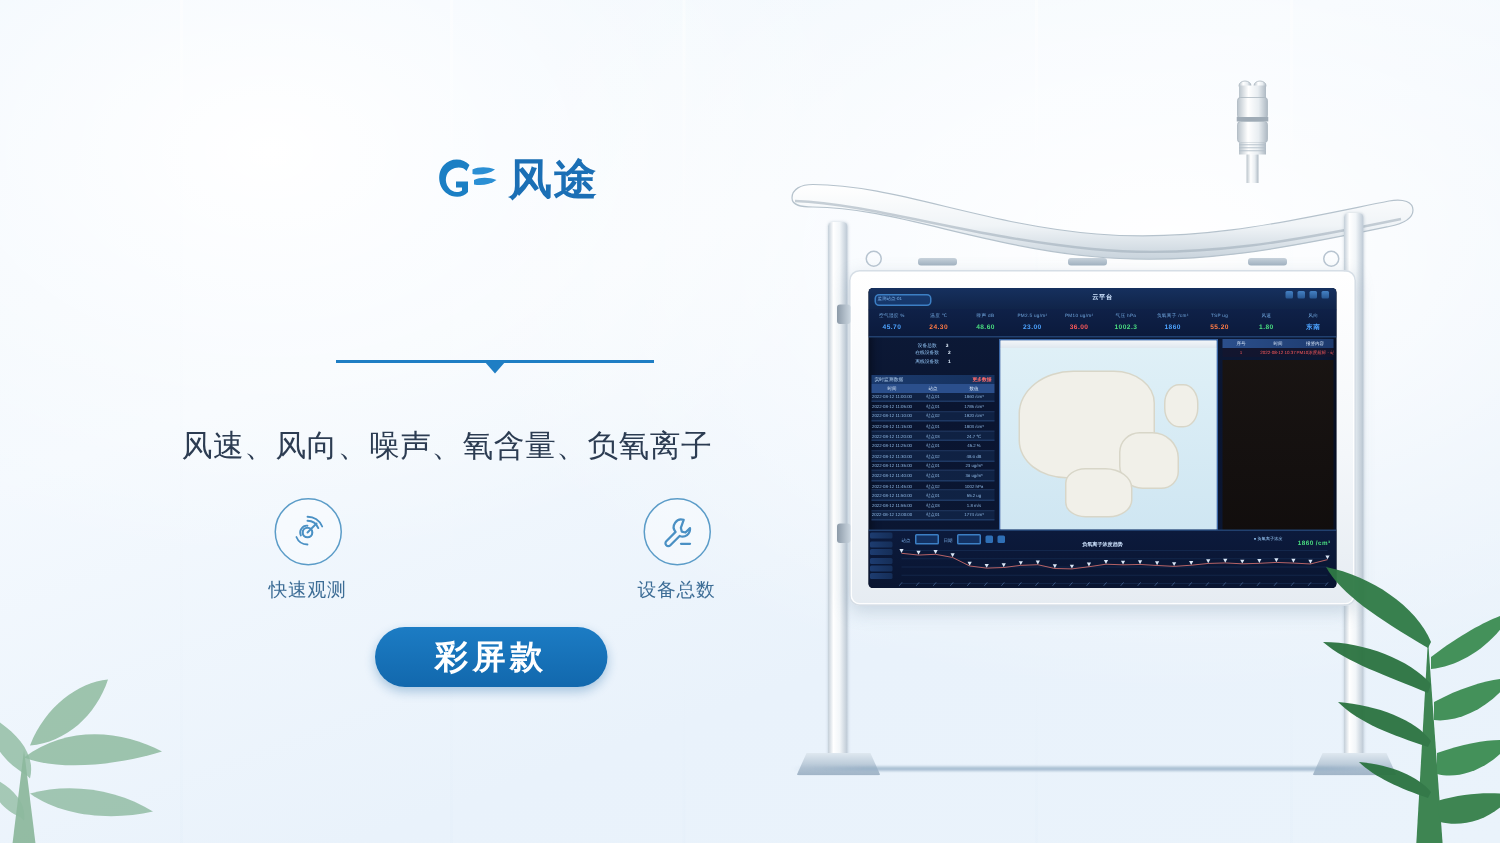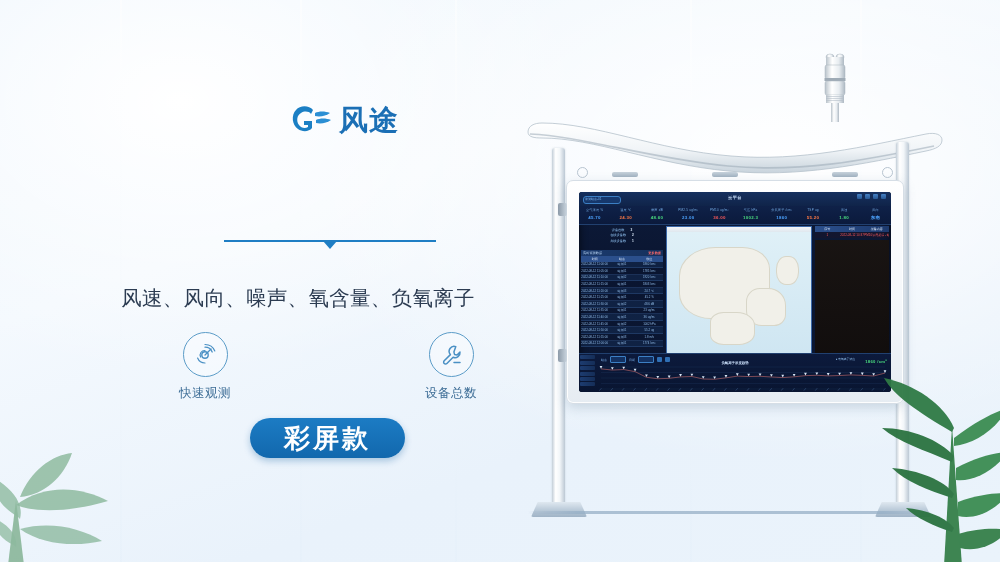--- a/index.html
+++ b/index.html
@@ -41,21 +41,21 @@
   .features{position:absolute;left:145px;top:332px;width:310px;display:flex;justify-content:space-between;}
   .feat{width:64px;text-align:center;}
   .feat .circle{width:43px;height:43px;margin:0 auto;border:1.6px solid #5b9cc8;border-radius:50%;
     display:flex;align-items:center;justify-content:center;background:rgba(255,255,255,.35);}
   .feat .flabel{margin-top:8px;font-size:12.5px;color:#3d6d96;letter-spacing:.5px;white-space:nowrap;}
 
   .cta{position:absolute;left:222px;top:418px;width:155px;height:40px;border-radius:20px;
     background:linear-gradient(180deg,#1c7cc4 0%,#1268ad 100%);
     box-shadow:0 3px 7px rgba(25,100,165,.33);
     display:flex;align-items:center;justify-content:center;
-    color:#fff;font-size:26px;font-weight:bold;letter-spacing:3px;cursor:pointer;}
+    color:#fff;font-size:22px;font-weight:bold;letter-spacing:3px;cursor:pointer;}
 
   
   .kiosk{position:absolute;left:520px;top:40px;width:430px;height:500px;}
 
   .canopy{position:absolute;left:6px;top:76px;width:418px;height:58px;}
   .post{position:absolute;width:13px;border-radius:3px;
     background:linear-gradient(90deg,#c3ced8 0%,#ffffff 28%,#f2f6f9 60%,#bcc8d4 100%);
     box-shadow:0 0 2px rgba(120,140,160,.35);}
   .post-l{left:32px;top:108px;height:360px;}
   .post-r{left:376px;top:102px;height:366px;}

